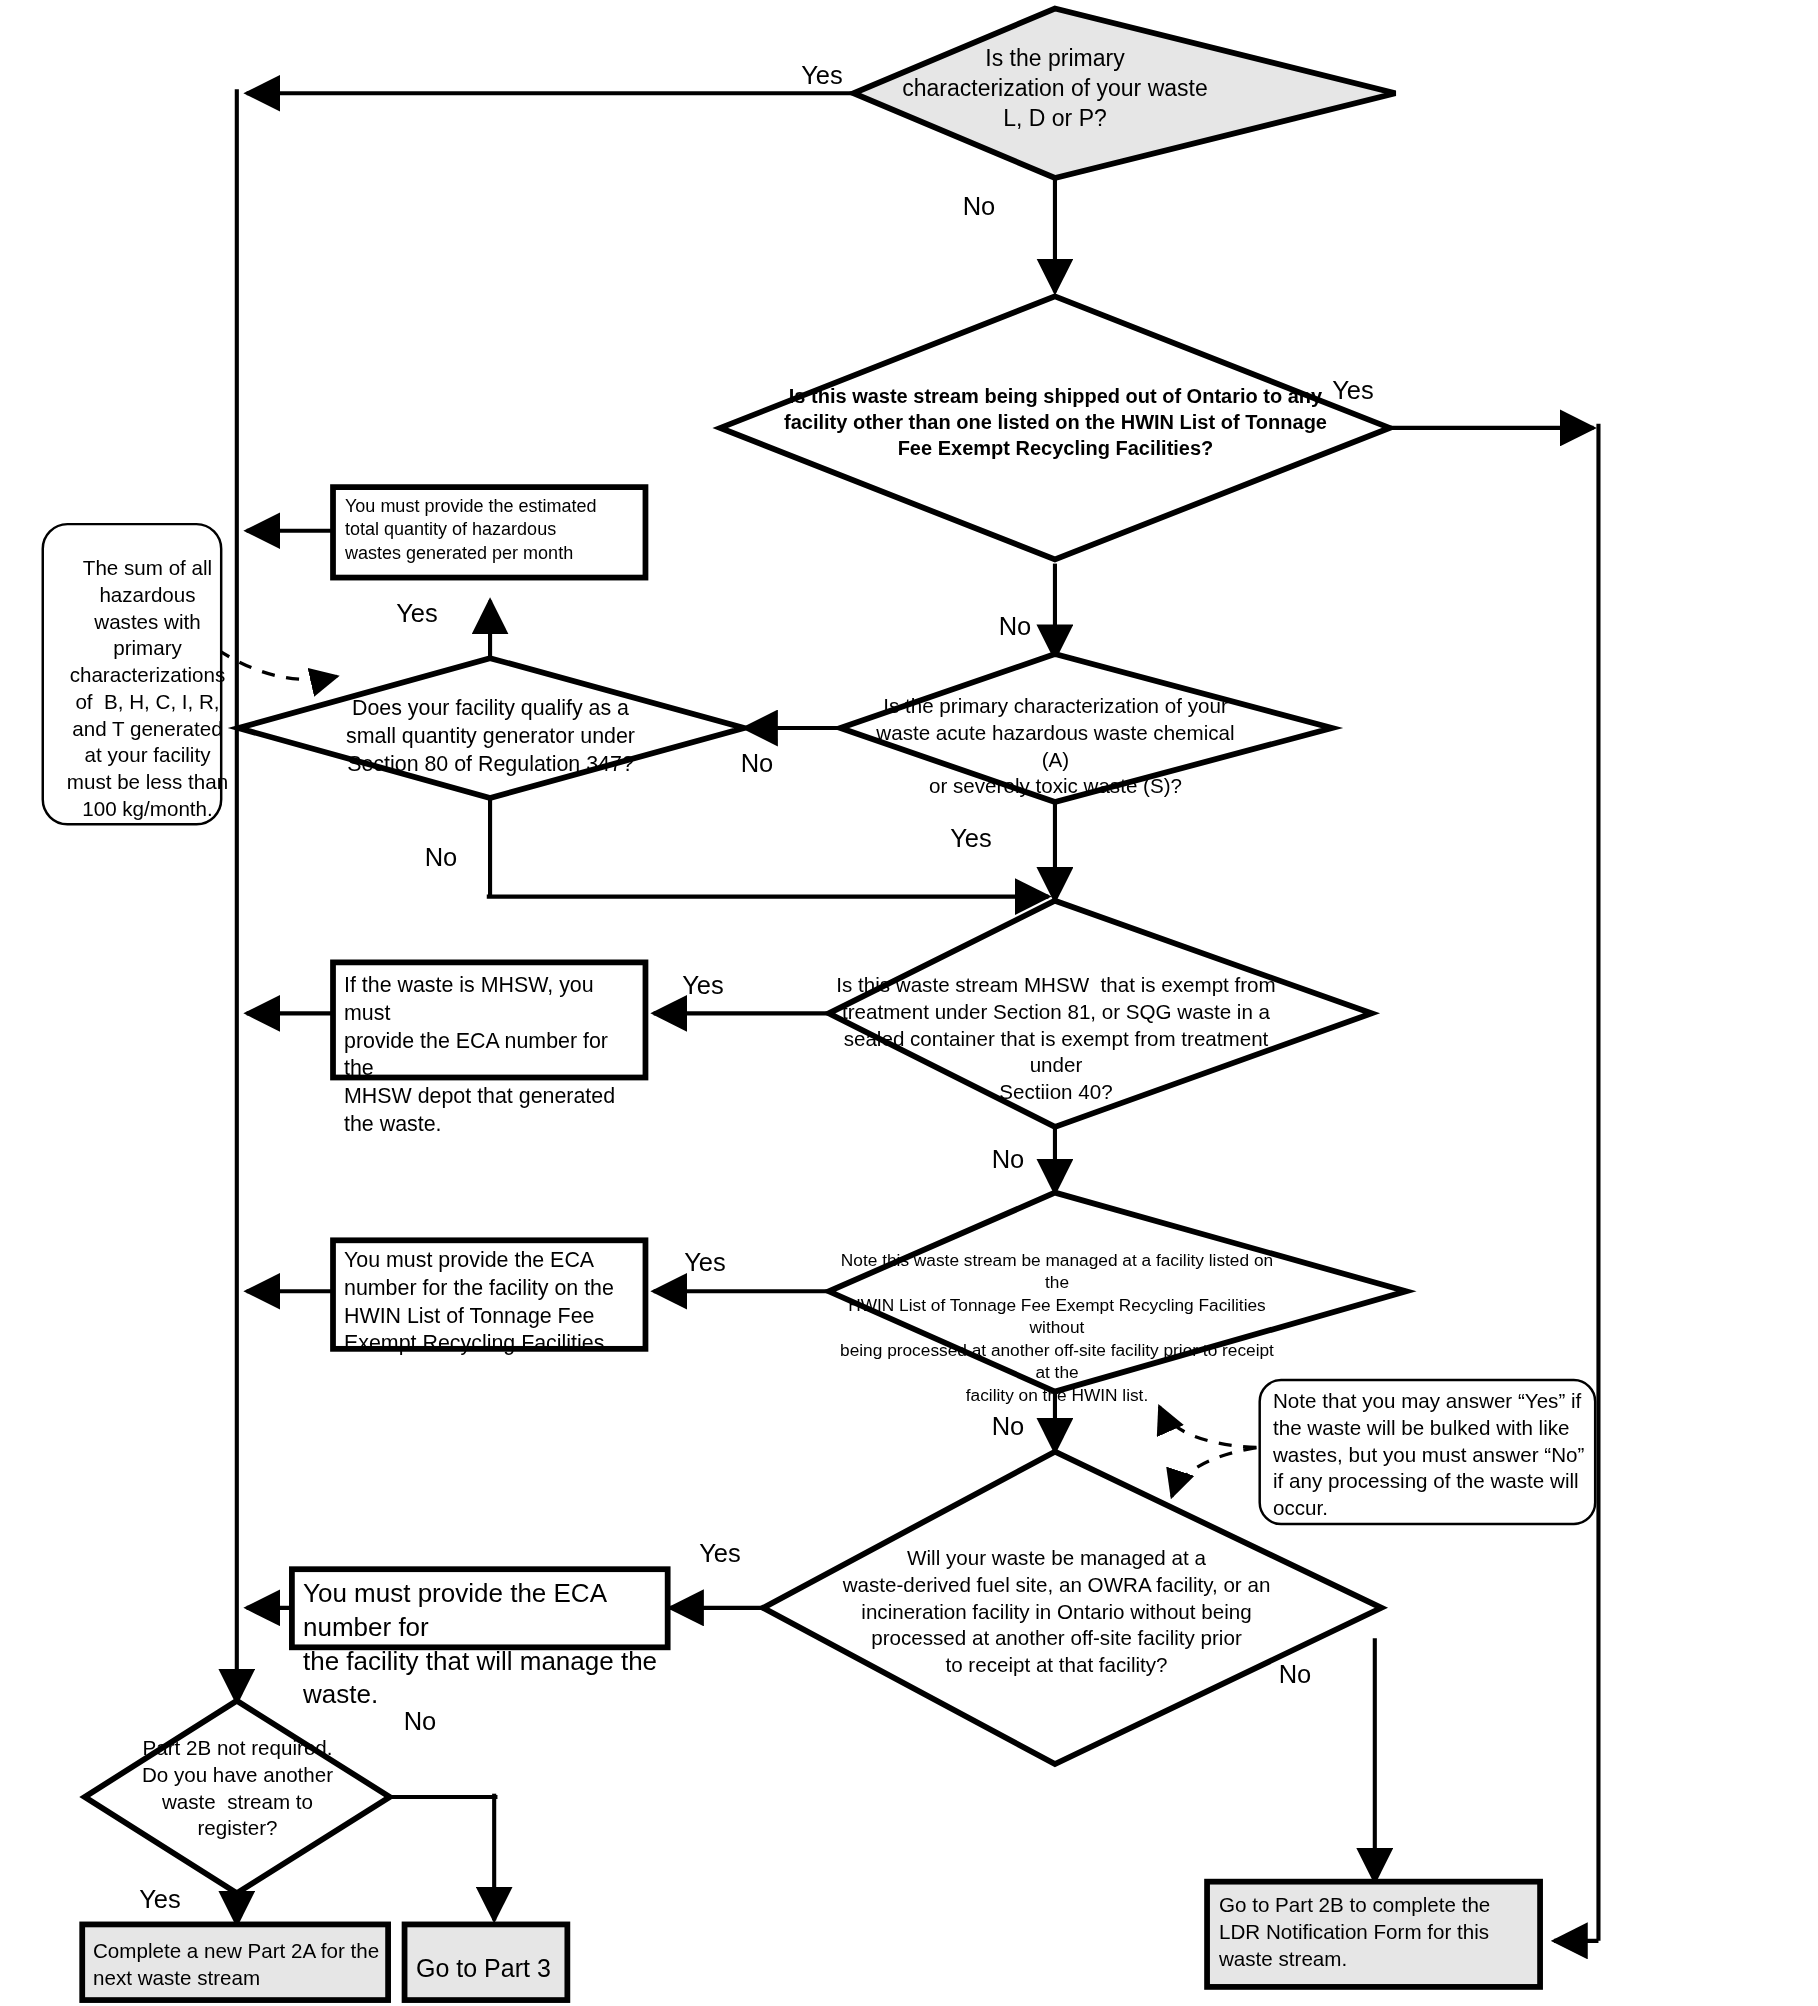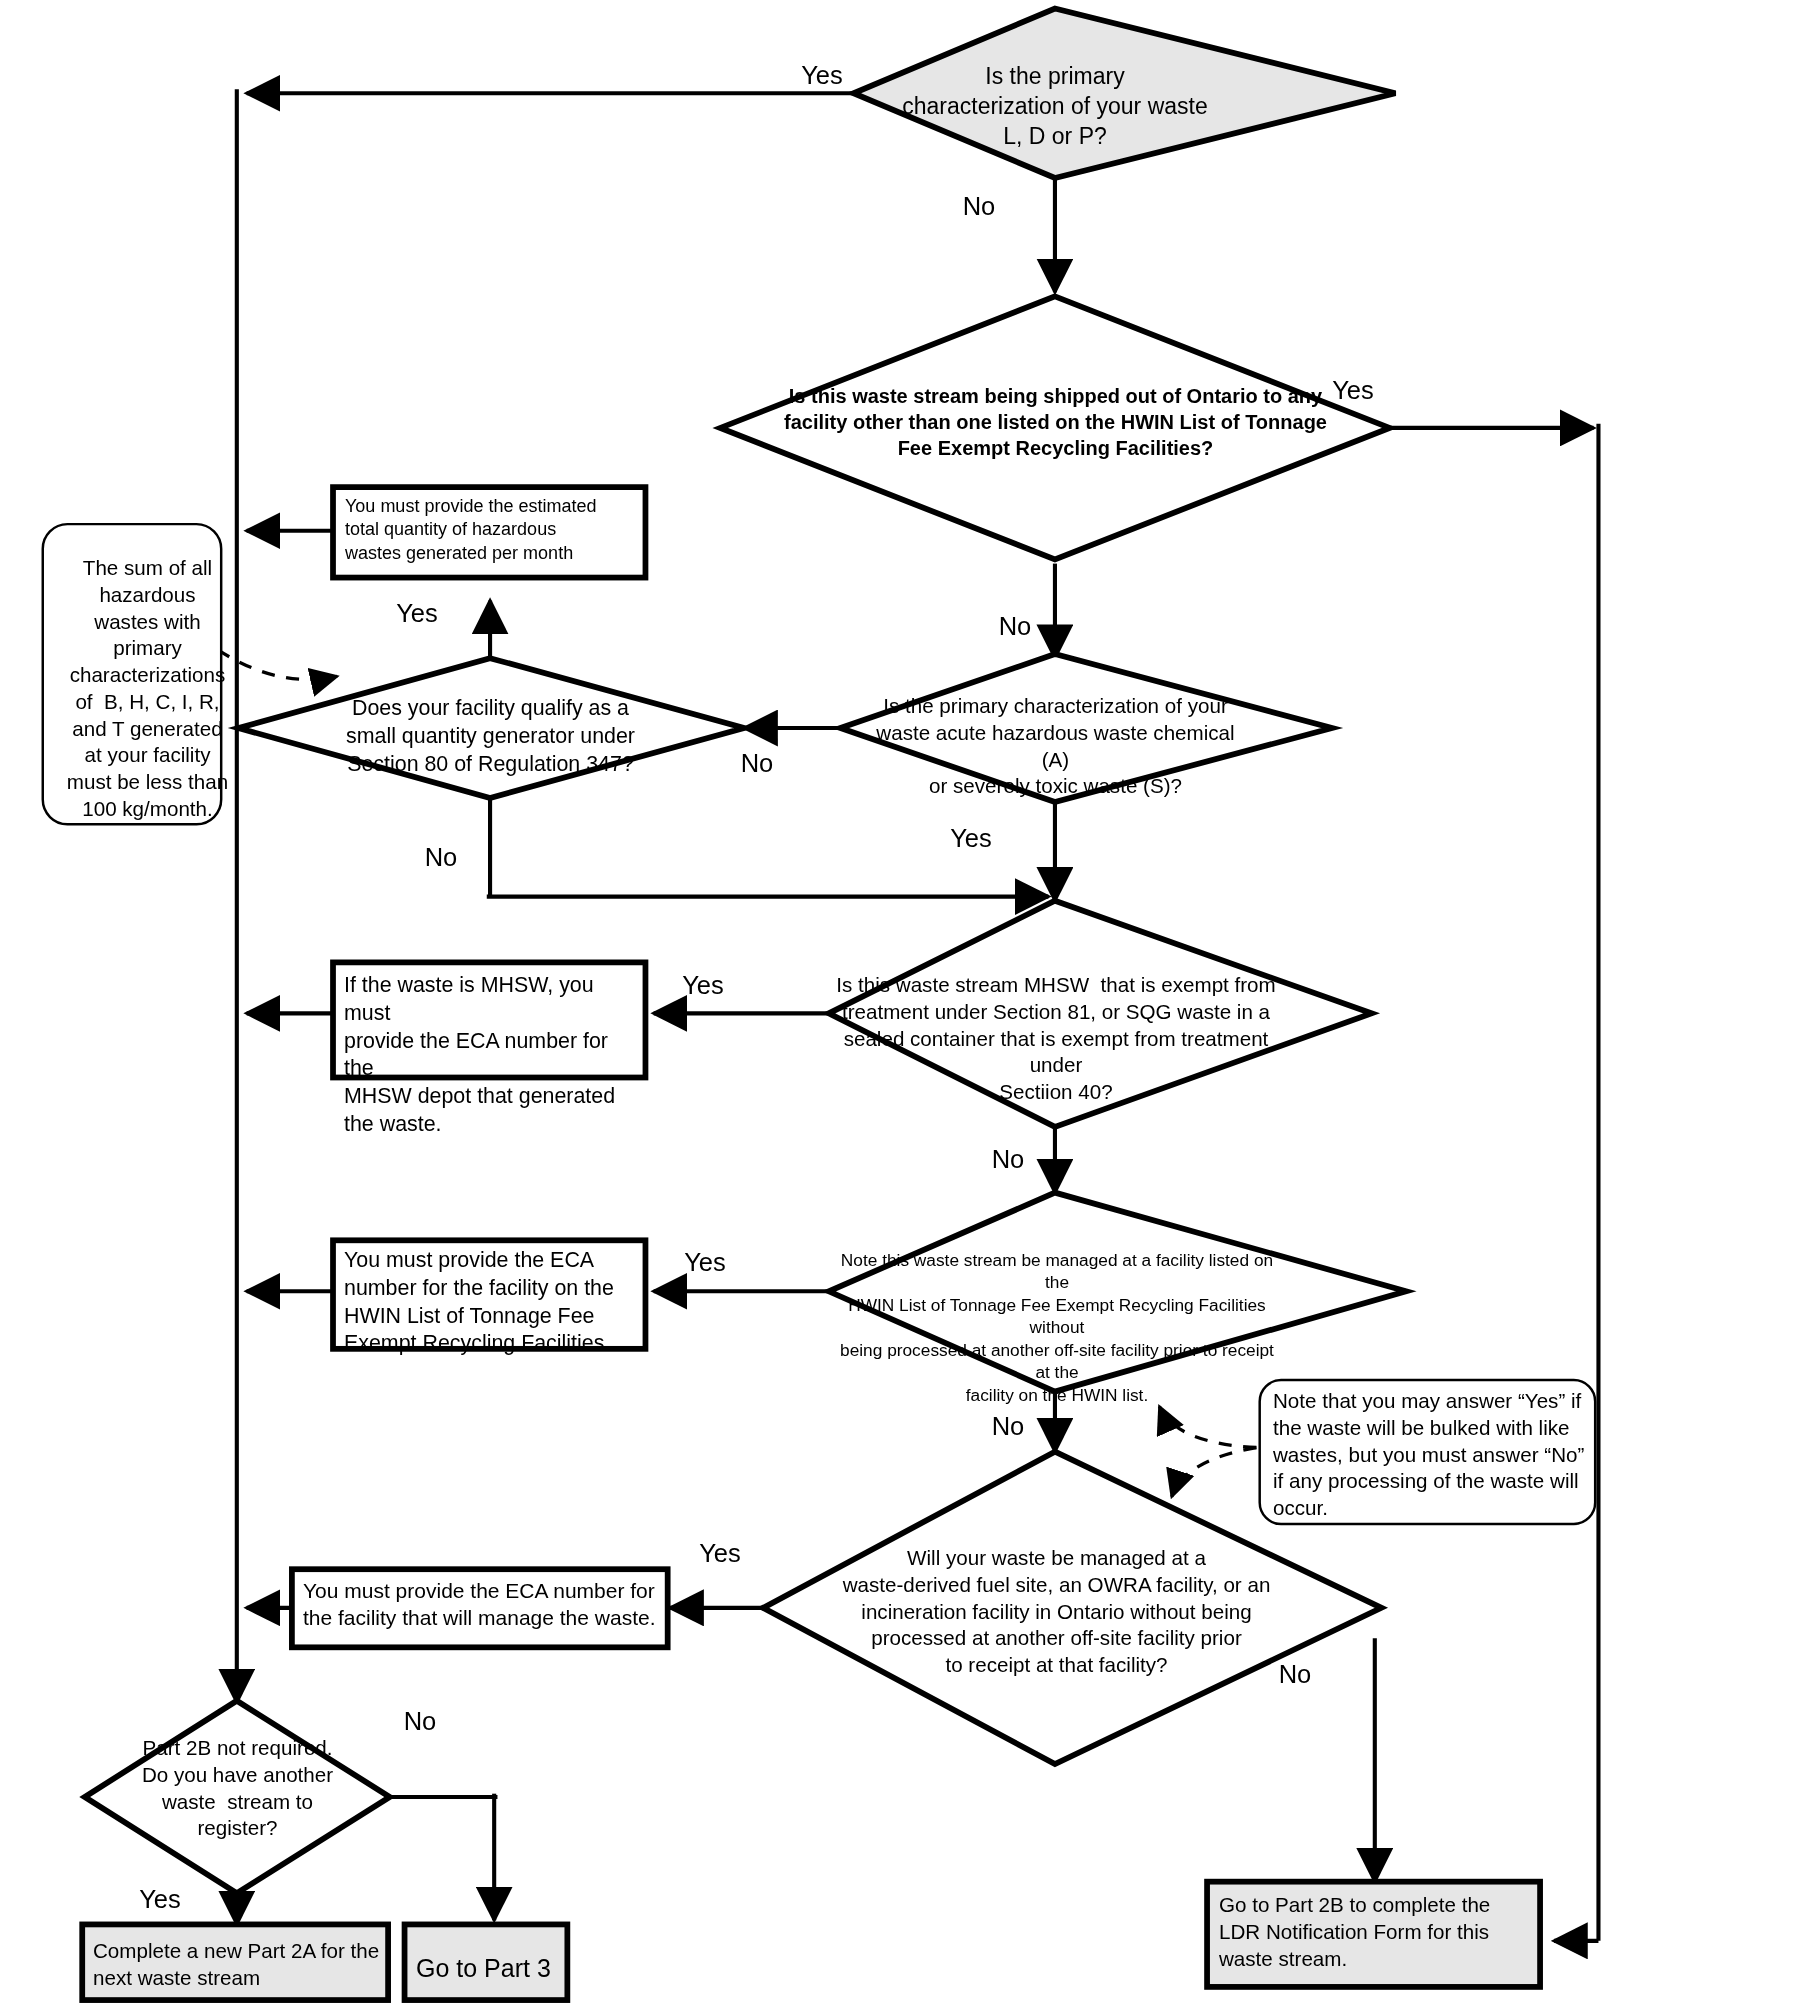--- a/index.html
+++ b/index.html
@@ -132,21 +132,21 @@
 
     <polygon points="288,2068 474,2185 288,2302 103,2185" fill="#ffffff" stroke="#000000" stroke-width="7"></polygon>
 
     <rect x="100" y="2340" width="372" height="92" fill="#e6e6e6" stroke="#000000" stroke-width="7"></rect>
 
     <rect x="492" y="2340" width="198" height="92" fill="#e6e6e6" stroke="#000000" stroke-width="7"></rect>
 
     <rect x="1468" y="2288" width="405" height="128" fill="#e6e6e6" stroke="#000000" stroke-width="7"></rect>
   </svg>
 
-  <div class="htmltext" style="left:874px; top:62px; width:362px; text-align:center; font-size:23px;">Is the primary
+  <div class="htmltext" style="left:874px; top:44px; width:362px; text-align:center; font-size:23px;">Is the primary
 characterization of your waste
 L, D or P?</div>
 
   <div class="htmltext" style="left:784px; top:383px; width:543px; text-align:center; font-size:20px;font-weight:bold;">Is this waste stream being shipped out of Ontario to any
 facility other than one listed on the HWIN List of Tonnage
 Fee Exempt Recycling Facilities?</div>
 
   <div class="htmltext" style="left:345px; top:495px; width:296px; text-align:left; font-size:18px;">You must provide the estimated
 total quantity of hazardous
 wastes generated per month</div>
@@ -189,21 +189,21 @@
 HWIN List of Tonnage Fee Exempt Recycling Facilities without
 being processed at another off-site facility prior to receipt at the
 facility on the HWIN list.</div>
 
   <div class="htmltext" style="left:1273px; top:1388px; width:322px; text-align:left; font-size:20.6px;">Note that you may answer “Yes” if
 the waste will be bulked with like
 wastes, but you must answer “No”
 if any processing of the waste will
 occur.</div>
 
-  <div class="htmltext" style="left:303px; top:1577px; width:360px; text-align:left; font-size:21px;">You must provide the ECA number for
+  <div class="htmltext" style="left:303px; top:1577px; width:360px; text-align:left; font-size:26px;">You must provide the ECA number for
 the facility that will manage the waste.</div>
 
   <div class="htmltext" style="left:822px; top:1545px; width:469px; text-align:center; font-size:20.6px;">Will your waste be managed at a
 waste-derived fuel site, an OWRA facility, or an
 incineration facility in Ontario without being
 processed at another off-site facility prior
 to receipt at that facility?</div>
 
   <div class="htmltext" style="left:105px; top:1735px; width:265px; text-align:center; font-size:20.6px;">Part 2B not required.
 Do you have another

